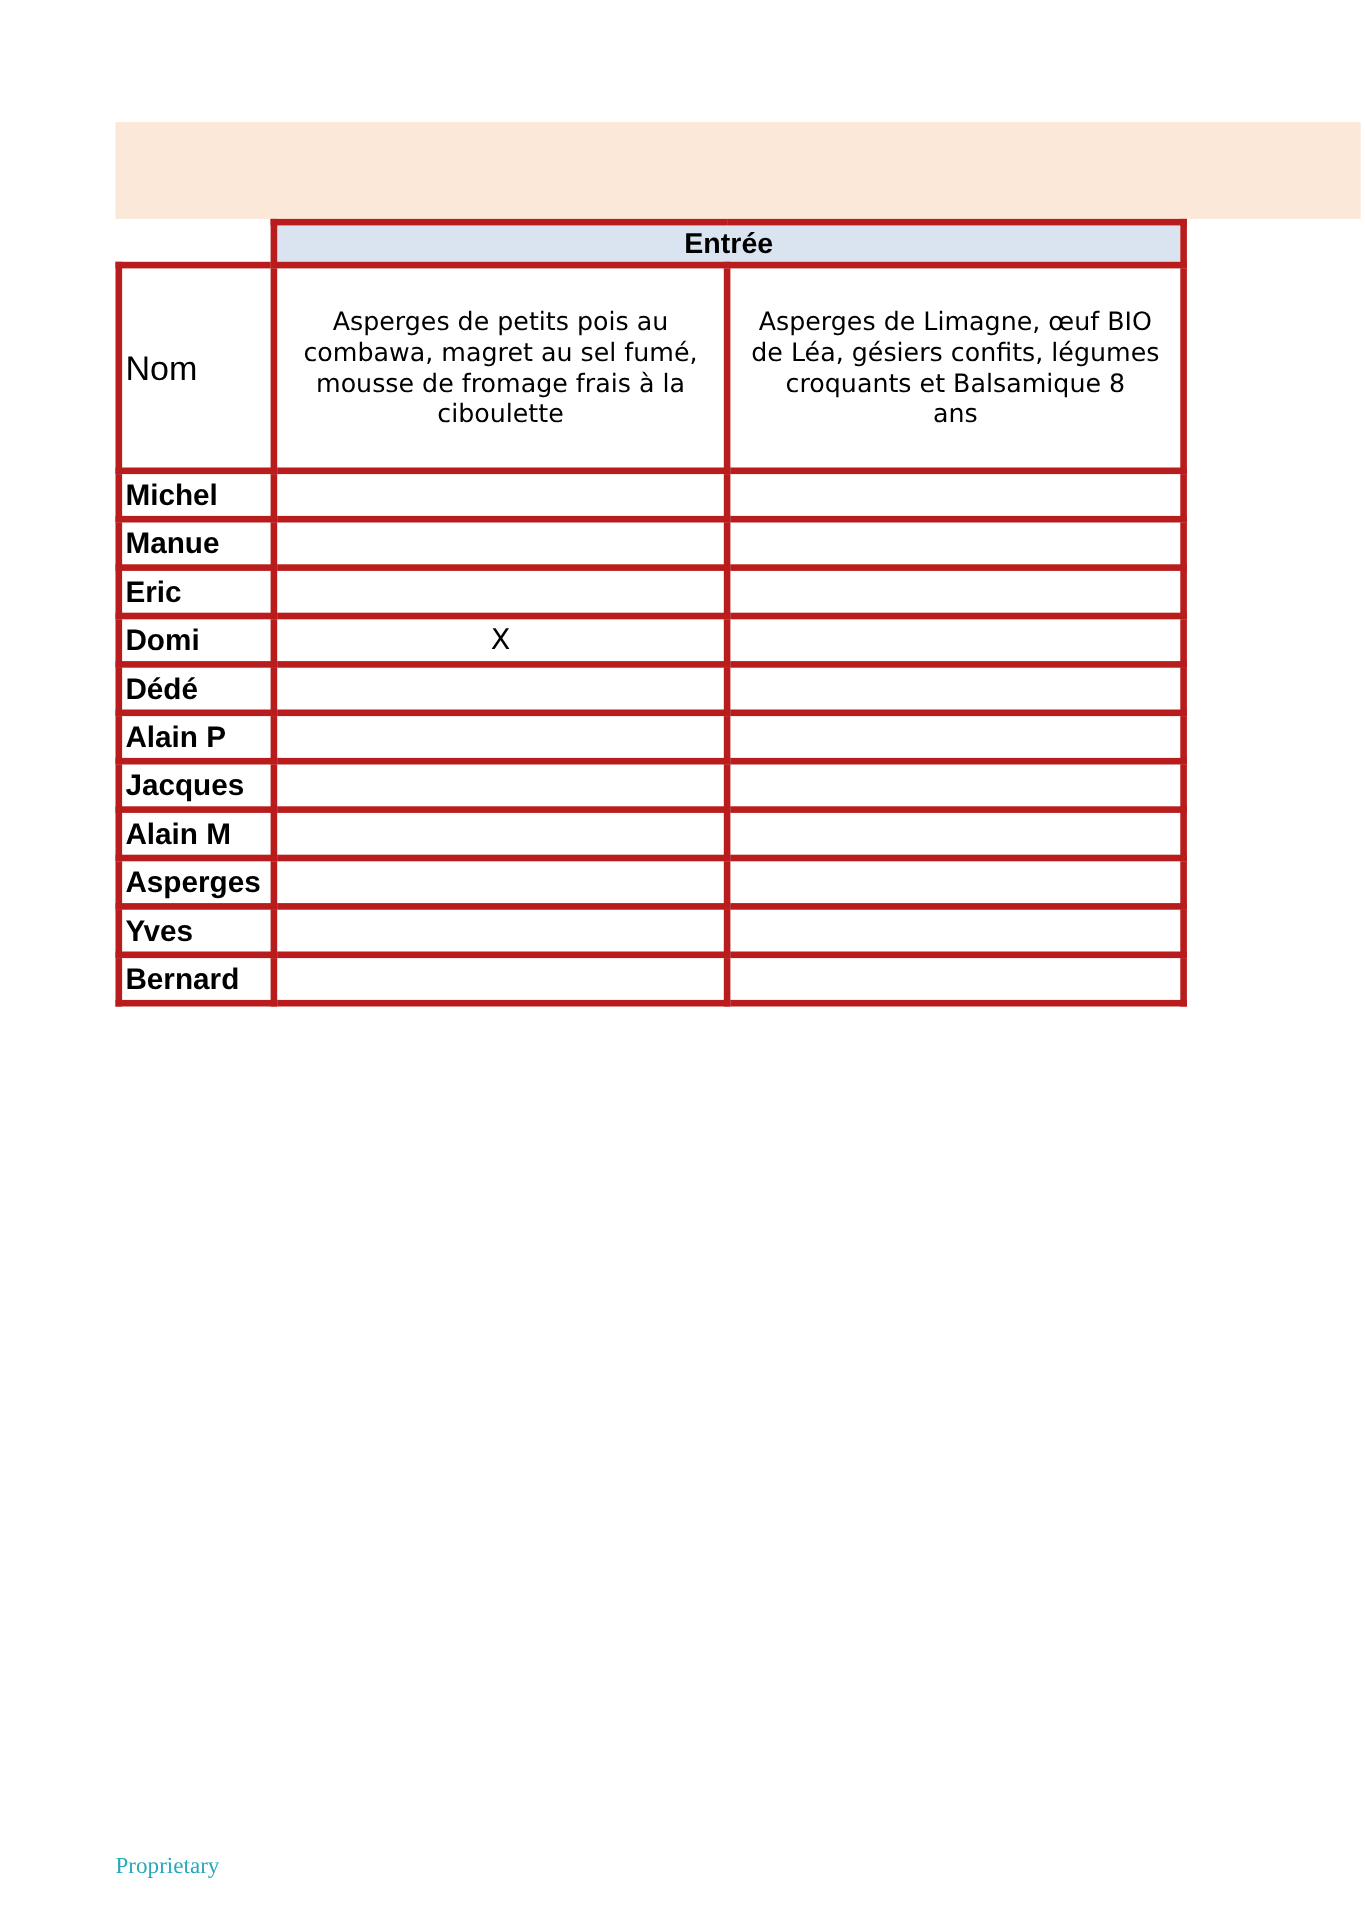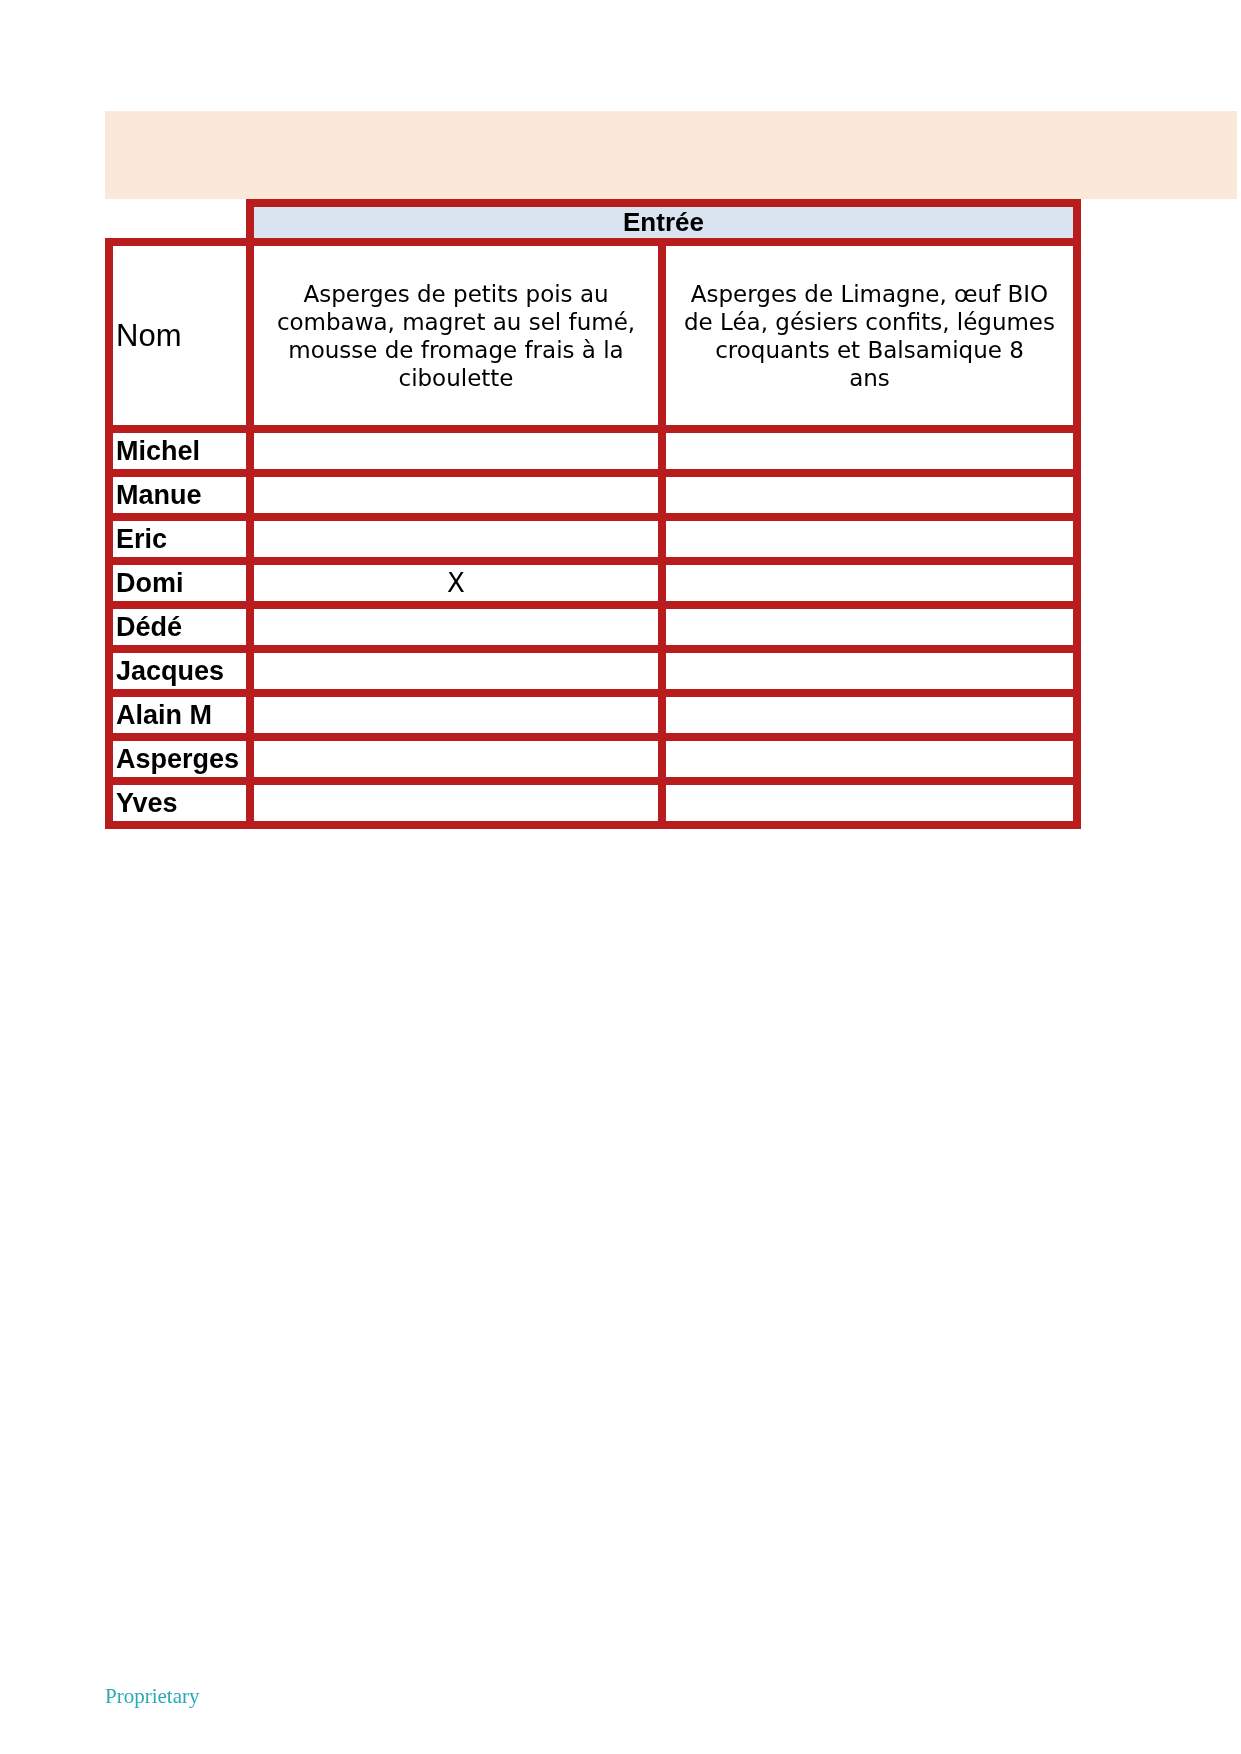--- a/index.html
+++ b/index.html
@@ -21,21 +21,21 @@
     background: #FCE8D8;
   }
   .menu-table {
     position: absolute;
     left: 105px;
     top: 199px;
     border-collapse: collapse;
     table-layout: fixed;
   }
   .menu-table td, .menu-table th {
-    border: 8px solid #b91c1c;
+    border: 6px solid #b91c1c;
     padding: 0;
     box-sizing: border-box;
     overflow: hidden;
   }
   td.ghost-cell {
     border: 0 none;
     background: transparent;
   }
   th.entree-header {
     height: 39px;
@@ -143,37 +143,47 @@
         <td class="name-cell">Domi</td>
         <td class="mark-cell">X</td>
         <td class="mark-cell"></td>
       </tr>
       <tr>
         <td class="name-cell">Dédé</td>
         <td class="mark-cell"></td>
         <td class="mark-cell"></td>
       </tr>
       <tr>
+        <td class="name-cell">Alain P</td>
+        <td class="mark-cell"></td>
+        <td class="mark-cell"></td>
+      </tr>
+      <tr>
         <td class="name-cell">Jacques</td>
         <td class="mark-cell"></td>
         <td class="mark-cell"></td>
       </tr>
       <tr>
         <td class="name-cell">Alain M</td>
         <td class="mark-cell"></td>
         <td class="mark-cell"></td>
       </tr>
       <tr>
         <td class="name-cell">Asperges</td>
         <td class="mark-cell"></td>
         <td class="mark-cell"></td>
       </tr>
       <tr>
         <td class="name-cell">Yves</td>
         <td class="mark-cell"></td>
         <td class="mark-cell"></td>
       </tr>
+      <tr>
+        <td class="name-cell">Bernard</td>
+        <td class="mark-cell"></td>
+        <td class="mark-cell"></td>
+      </tr>
     </tbody>
   </table>
 
   <div class="footer-text">Proprietary</div>
 
 </div>
 
 </body></html>

